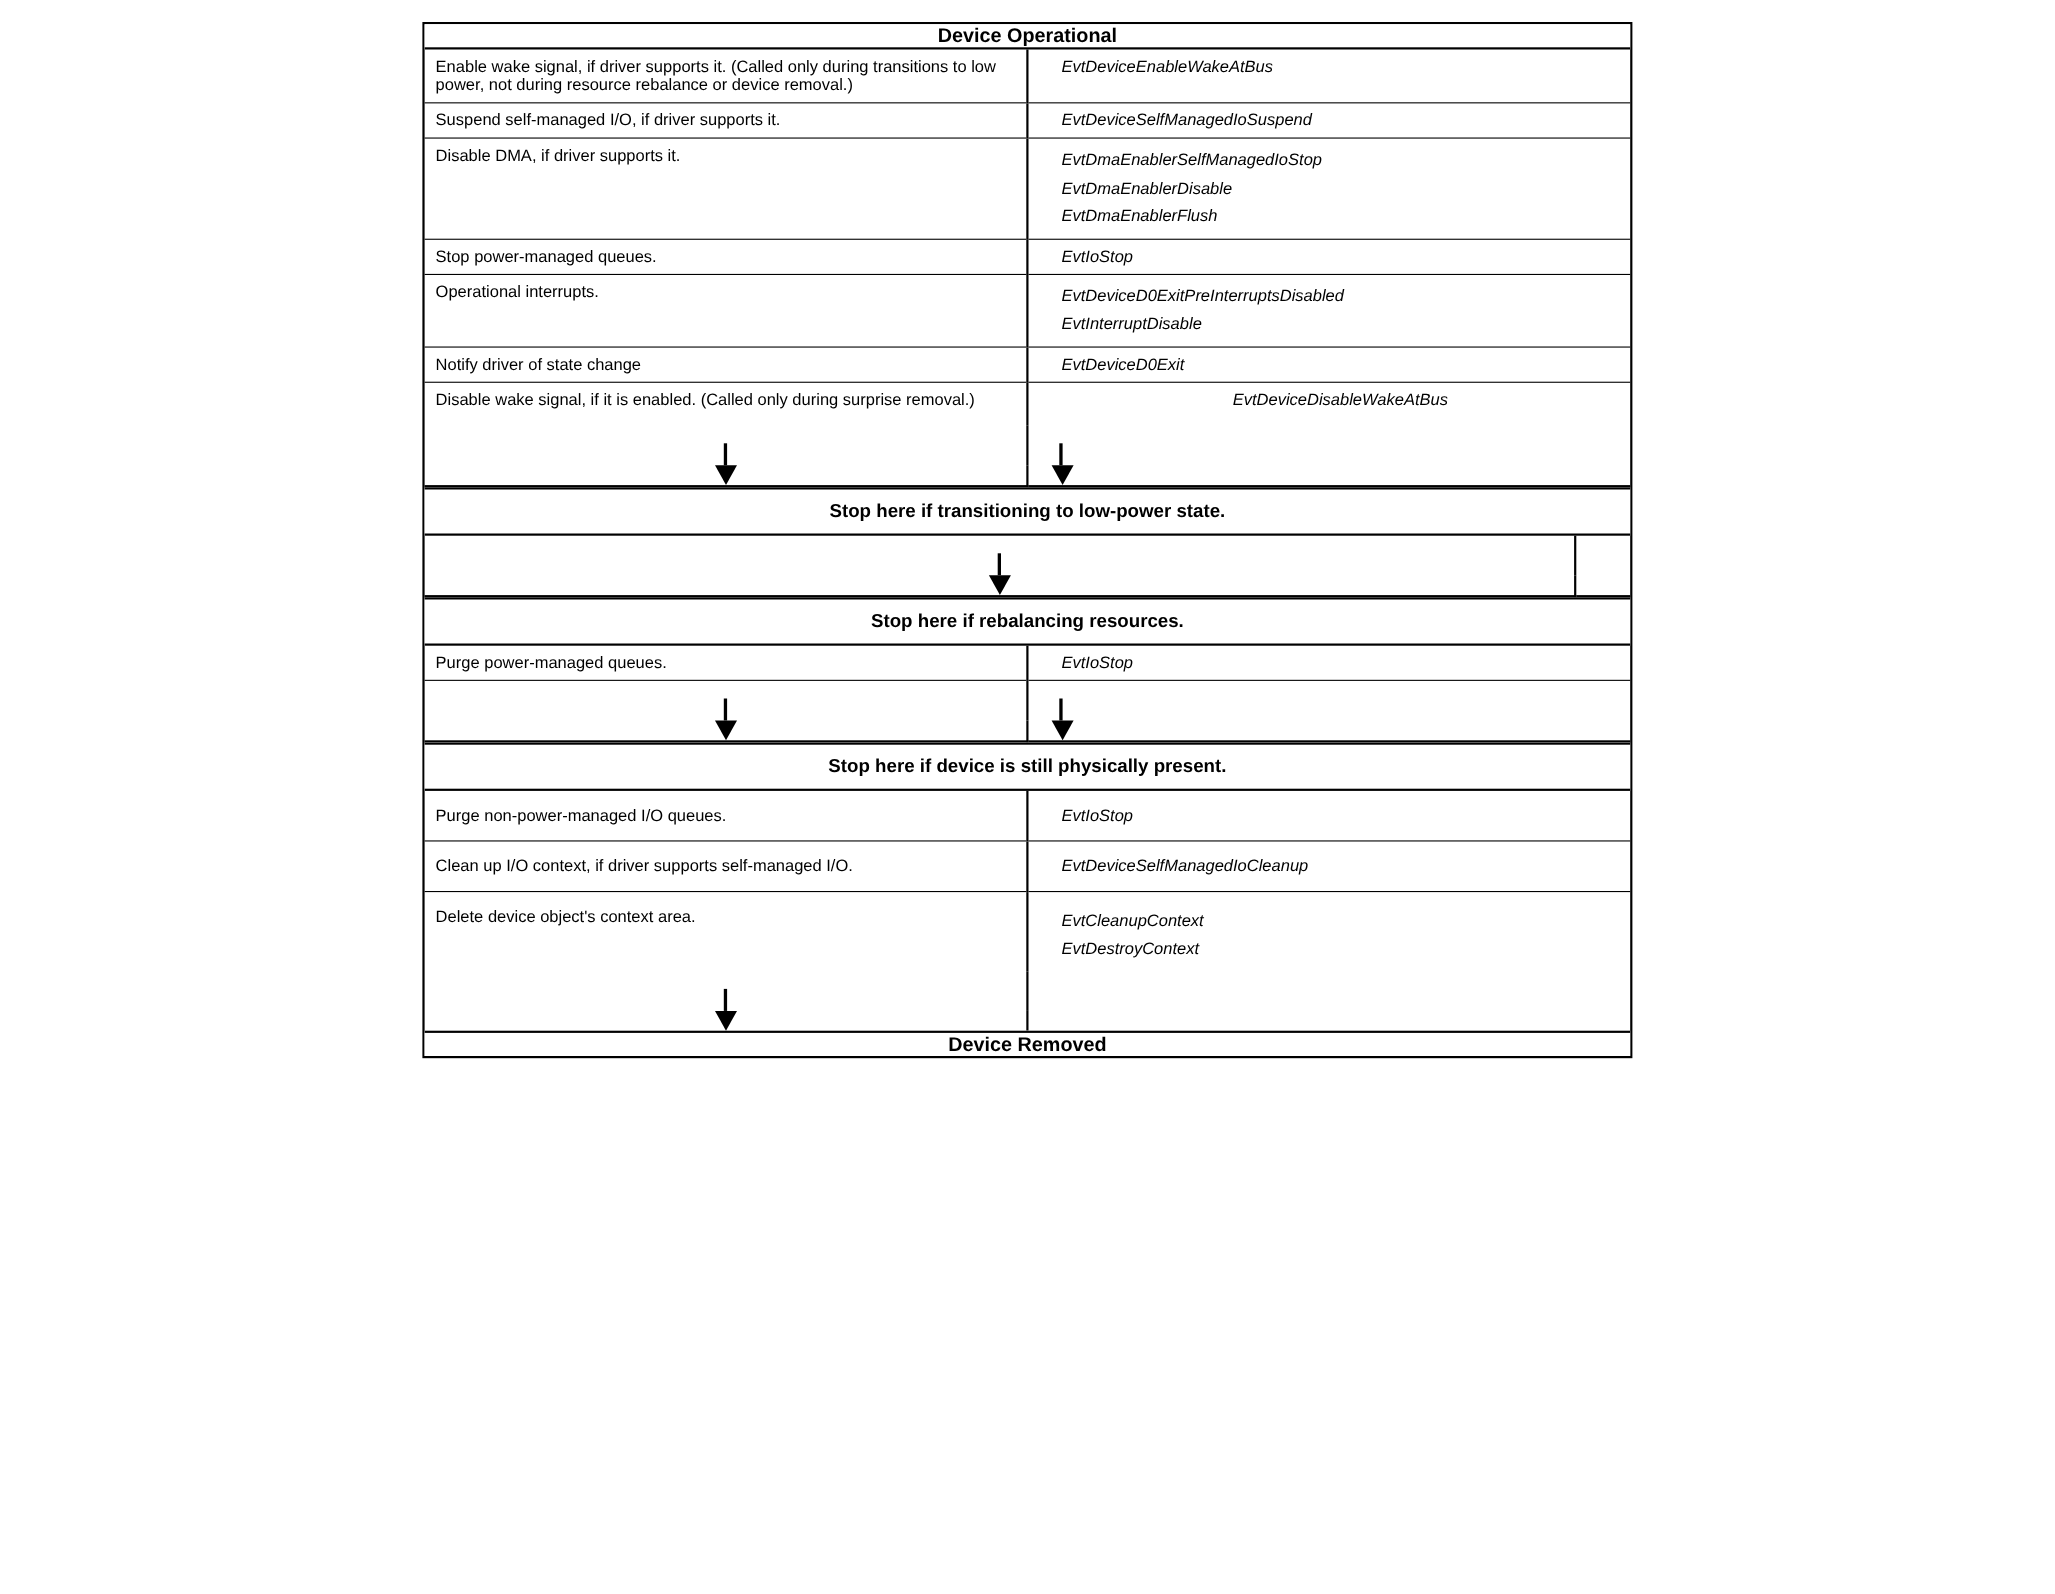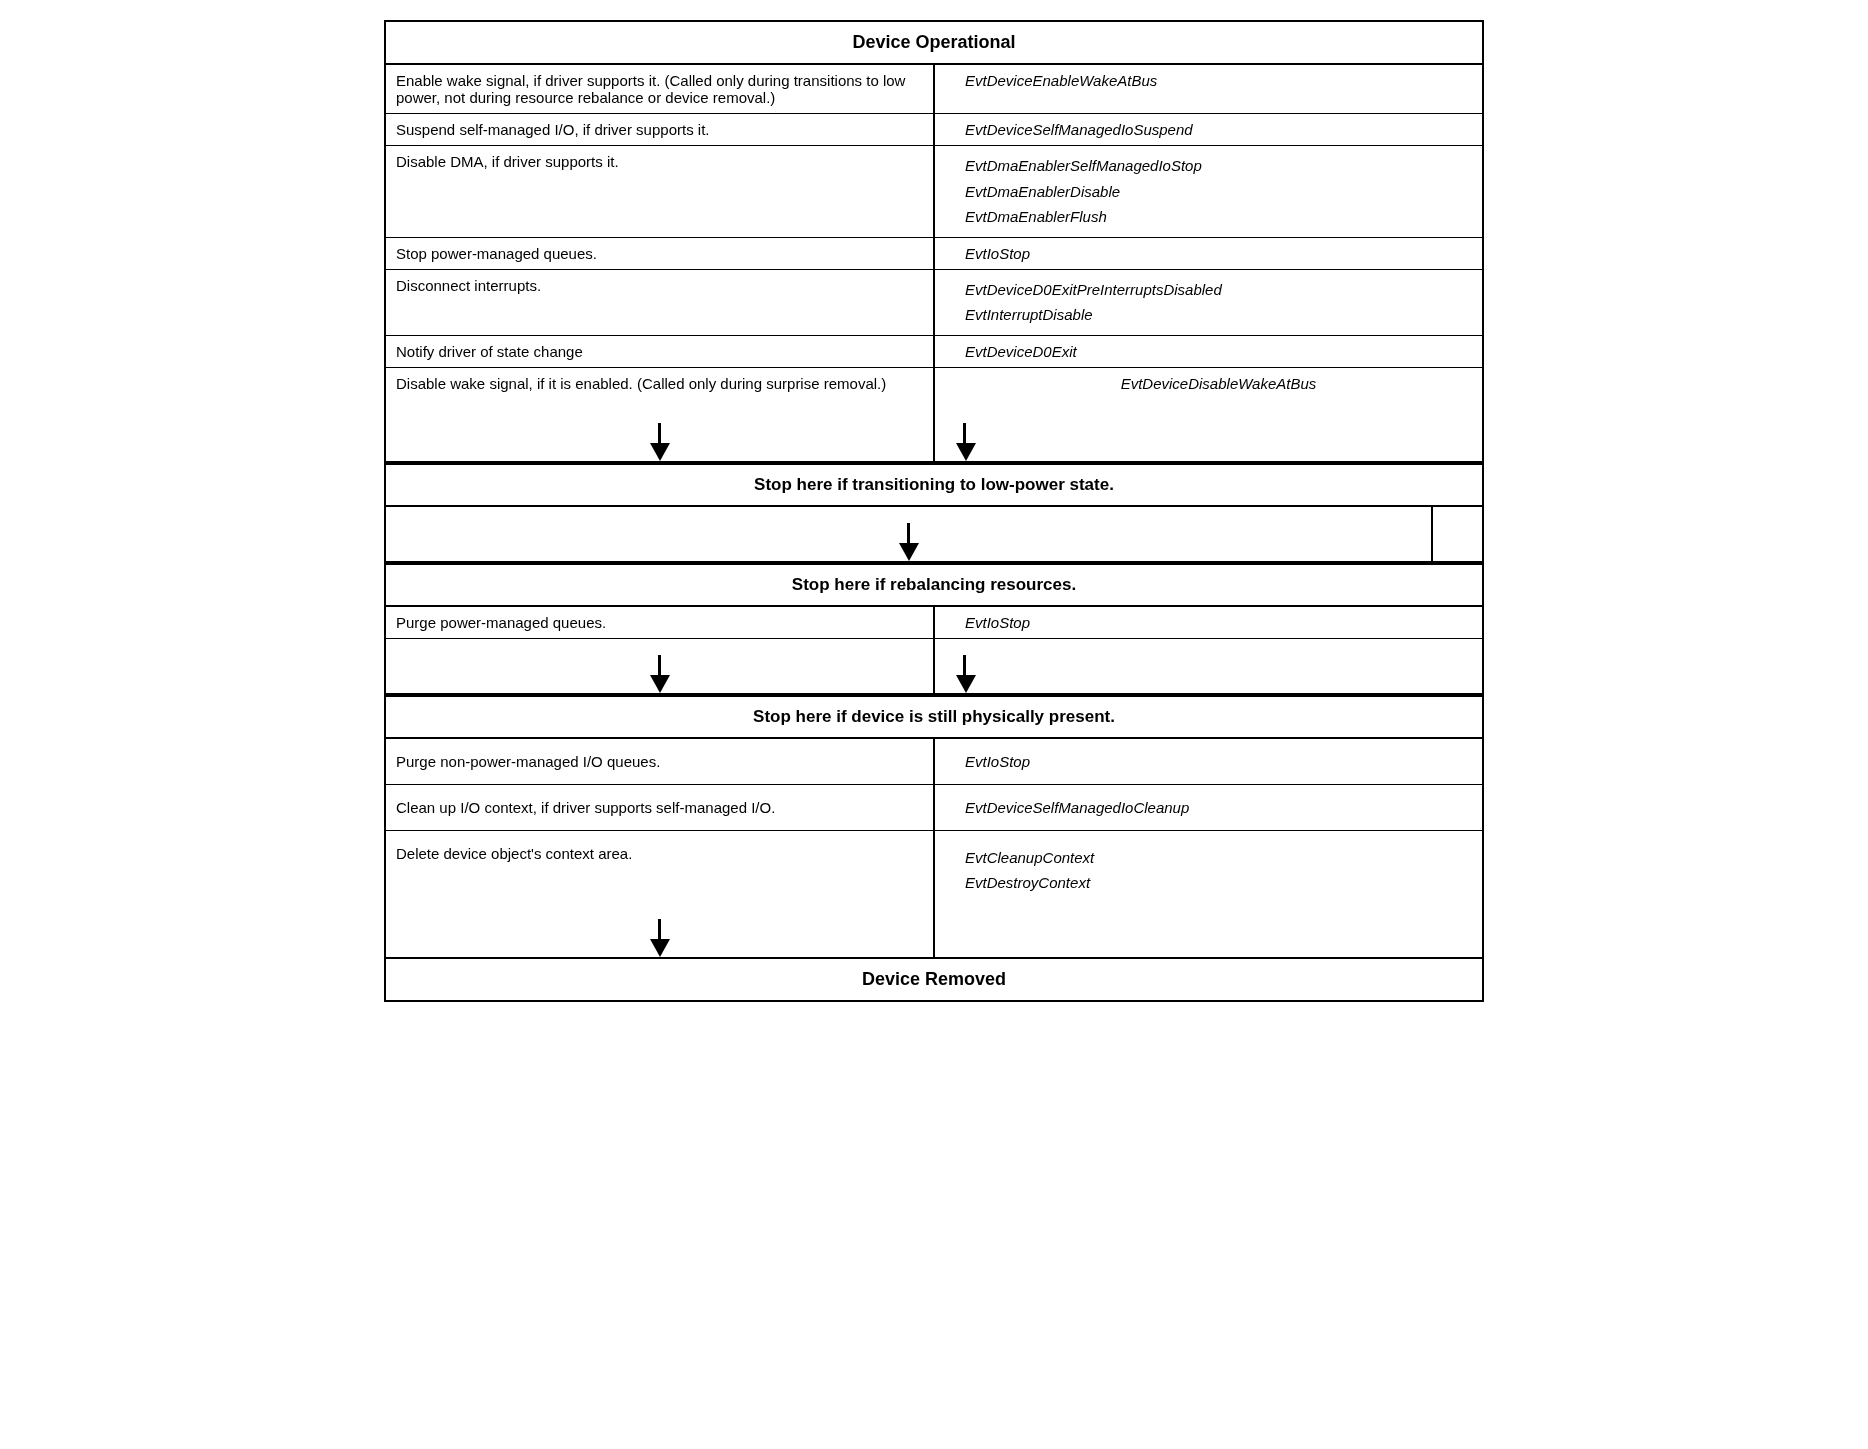--- a/index.html
+++ b/index.html
@@ -19,21 +19,21 @@
     .page-container {
       width: 1100px;
       margin: 0 auto;
       border: 2px solid #000;
     }
 
     .section-header {
       text-align: center;
       font-weight: bold;
       font-size: 18px;
-      padding: 10px 4px;
+      padding: 0 4px;
       background: #ffffff;
       border-bottom: 2px solid #000;
     }
 
     .section-header.top {
       border-bottom: 2px solid #000;
       border-top: none;
     }
 
     .stop-header {
@@ -124,21 +124,21 @@
         <td class="left-col">
           <span>Stop power-managed queues.</span>
         </td>
         <td class="right-col">
           <span>EvtIoStop</span>
         </td>
       </tr>
 
       <tr class="row-border-bottom">
         <td class="left-col">
-          <span>Disconnect interrupts.</span>
+          <span>Operational interrupts.</span>
         </td>
         <td class="right-col">
           <div class="multi-event">
             <div>EvtDeviceD0ExitPreInterruptsDisabled</div>
             <div>EvtInterruptDisable</div>
           </div>
         </td>
       </tr>
 
       <tr class="row-border-bottom">

